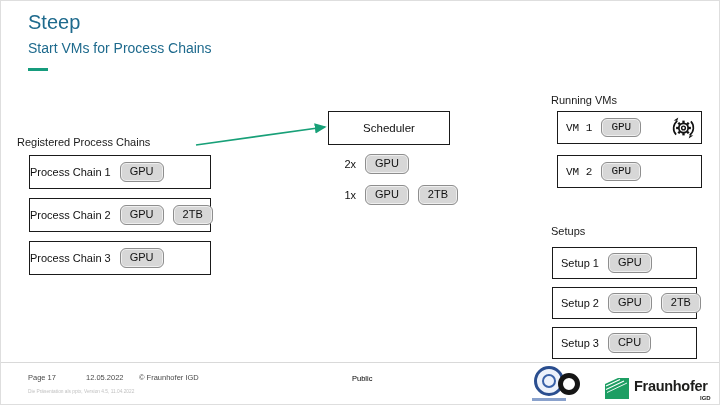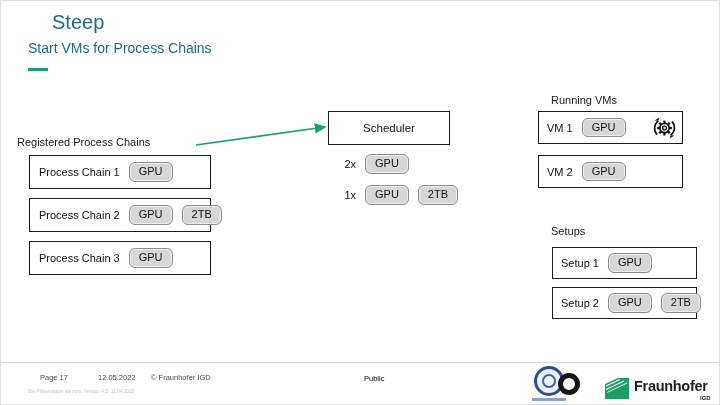--- a/index.html
+++ b/index.html
@@ -2,36 +2,36 @@
 <html><head>
 <meta charset="utf-8">
 <style>
   html,body{margin:0;padding:0;background:#fff;}
   *{box-sizing:border-box;}
   .slide{
     position:relative;width:720px;height:405px;background:#ffffff;
     border:1px solid #dedede;overflow:hidden;
     font-family:"Liberation Sans", sans-serif;color:#111;
   }
-  .title{position:absolute;left:27px;top:10px;font-size:20px;color:#1e6a8d;margin-left:24px;}
+  .title{position:absolute;left:27px;top:10px;font-size:20px;color:#1e6a8d;}
   .subtitle{position:absolute;left:27px;top:39px;font-size:14px;color:#1e6a8d;}
   .accent-dash{position:absolute;left:27px;top:67px;width:20px;height:3px;background:#169c7d;}
 
   .heading{position:absolute;font-size:11px;color:#1a1a1a;}
   .chains-heading{left:16px;top:135px;}
   .vms-heading{left:550px;top:93px;}
   .setups-heading{left:550px;top:224px;text-align:right;}
 
   .list{position:absolute;}
   .chains-list{left:28px;top:154px;}
-  .vms-list{left:537px;top:110px;}
+  .vms-list{left:556px;top:110px;font-family:Liberation Mono, monospace;}
   .setups-list{left:551px;top:246px;}
 
   .row{display:flex;align-items:center;gap:9px;background:#fff;
-       border:1.5px solid #1a1a1a;padding-left:9px;}
+       border:1.5px solid #1a1a1a;}
   .chains-list .row{width:182px;height:34px;margin-bottom:9px;}
   .vms-list .row{width:145px;height:33px;margin-bottom:11px;padding-left:8px;}
   .setups-list .row{width:145px;height:32px;margin-bottom:8px;padding-left:8px;}
   .row-label{font-size:11px;color:#111;white-space:nowrap;}
 
   .badge{background:#d7d7d7;border:1.5px solid #8e8e8e;border-radius:6px;
          padding:2px 9px;font-size:11px;color:#111;line-height:1.25;
          box-shadow:inset 0 0 0 1px #efefef;white-space:nowrap;}
 
   .scheduler-box{position:absolute;left:327px;top:110px;width:122px;height:34px;
@@ -40,21 +40,21 @@
 
   .requests{position:absolute;left:309px;top:153px;margin-left:28px;}
   .req-row{display:flex;align-items:center;gap:9px;margin-bottom:11px;}
   .req-count{width:18px;text-align:right;font-size:11px;color:#111;}
 
   .arrow-svg{position:absolute;left:188px;top:116px;pointer-events:none;}
 
   .busy-icon{margin-left:auto;margin-right:3px;display:flex;align-items:center;}
 
   .footer-divider{position:absolute;left:0;top:361px;width:720px;height:1px;background:#d9d9d9;}
-  .ftext{position:absolute;font-size:7.5px;color:#4a4a4a;margin-left:12px;}
+  .ftext{position:absolute;font-size:7.5px;color:#4a4a4a;}
   .f-page{left:27px;top:372px;}
   .f-date{left:85px;top:372px;}
   .f-copy{left:138px;top:372px;}
   .f-note{position:absolute;left:27px;top:388px;font-size:4.8px;color:#c2c2c2;}
   .f-public{left:351px;top:373px;font-weight:normal;color:#000;}
 
   .logo-cluster{position:absolute;left:531px;top:364px;width:56px;height:38px;}
   .blue-badge{position:absolute;left:2px;top:1px;width:30px;height:30px;border-radius:50%;
               border:3px solid #2a4e8f;background:#edf2fb;display:flex;align-items:center;justify-content:center;}
   .blue-badge-core{width:14px;height:14px;border-radius:50%;border:2px solid #3a62a8;}
@@ -154,20 +154,24 @@
   <div class="list setups-list" id="setups-list">
       <div class="row">
         <span class="row-label">Setup 1</span>
         <span class="badge">GPU</span>
       </div>
       <div class="row">
         <span class="row-label">Setup 2</span>
         <span class="badge">GPU</span>
         <span class="badge">2TB</span>
       </div>
+      <div class="row">
+        <span class="row-label">Setup 3</span>
+        <span class="badge">CPU</span>
+      </div>
     </div>
 
   <div class="footer-divider"></div>
   <div class="ftext f-page">Page 17</div>
   <div class="ftext f-date">12.05.2022</div>
   <div class="ftext f-copy">© Fraunhofer IGD</div>
   <div class="f-note">Die Präsentation als pptx, Version 4.5, 11.04.2022</div>
   <div class="ftext f-public">Public</div>
 
   <div class="logo-cluster">

